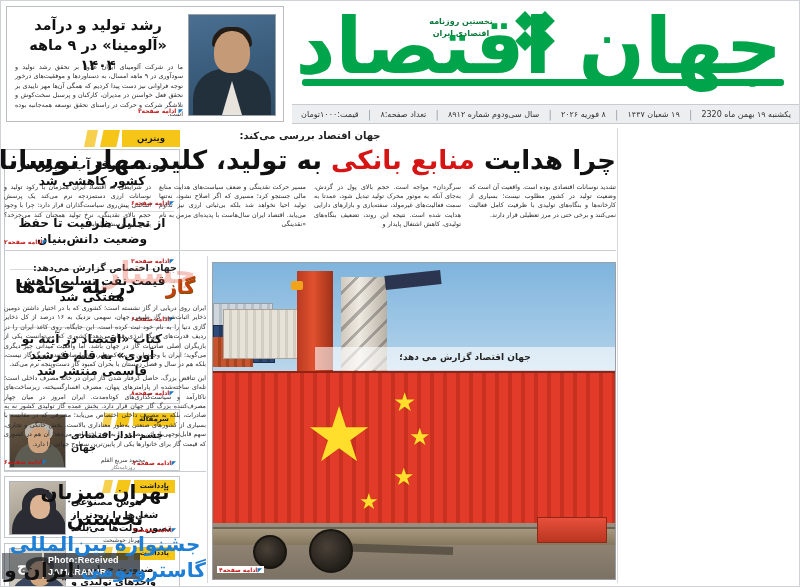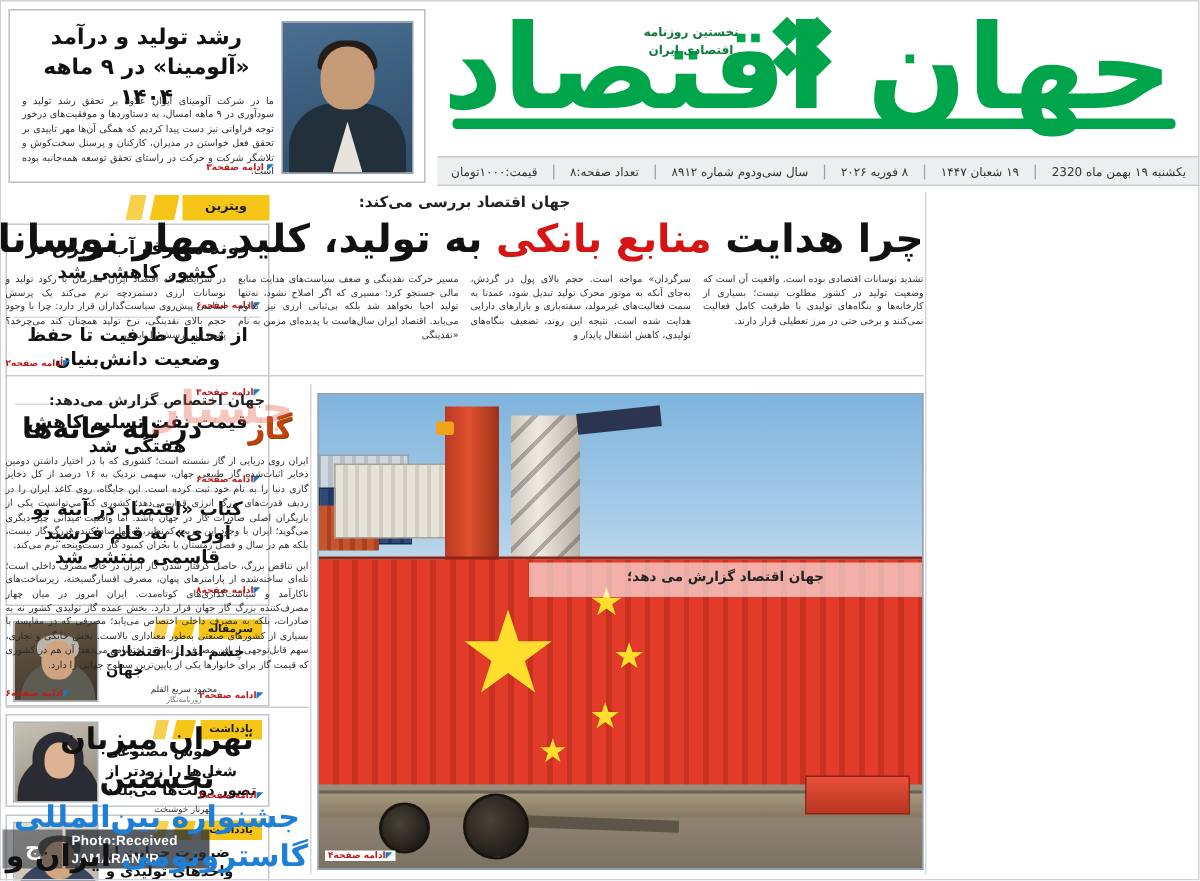--- a/index.html
+++ b/index.html
@@ -258,22 +258,22 @@
   .wheel.w1 { left:96px; width:44px; height:44px; }
   .wheel.w2 { left:40px; width:34px; height:34px; bottom:10px; }
   .axle { position:absolute; bottom:26px; left:120px; width:120px; height:8px; background:#5d5547; transform:rotate(2deg); }
   .redcab {
     position:absolute; bottom:36px; right:8px; width:70px; height:26px;
     background:linear-gradient(180deg,#e8503a,#b93621);
     border:1px solid #8e2715;
   }
 
   .overlay {
-    position:absolute; top:84px; right:0; width:262px;
-    background:rgba(255,255,255,0.60); padding:5px 21px 8px;margin-top:28px;
+    position:absolute; top:84px; right:0; width:300px;
+    background:rgba(255,255,255,0.60); padding:5px 21px 8px;
   }
   .ov-kicker { font-size:9px; font-weight:bold; color:#222; text-align:center; }
   .ov-title {
     font-size:23px; font-weight:bold; color:#111; line-height:29px;
     text-align:center; margin-top:2px;
   }
   .ov-title .hl { color:#ffdf2b; text-shadow:0.5px 0.5px 0 #6b5a00, -0.5px -0.5px 0 #6b5a00; }
   .photo-foot { position:absolute; left:4px; bottom:3px; }
 
   

